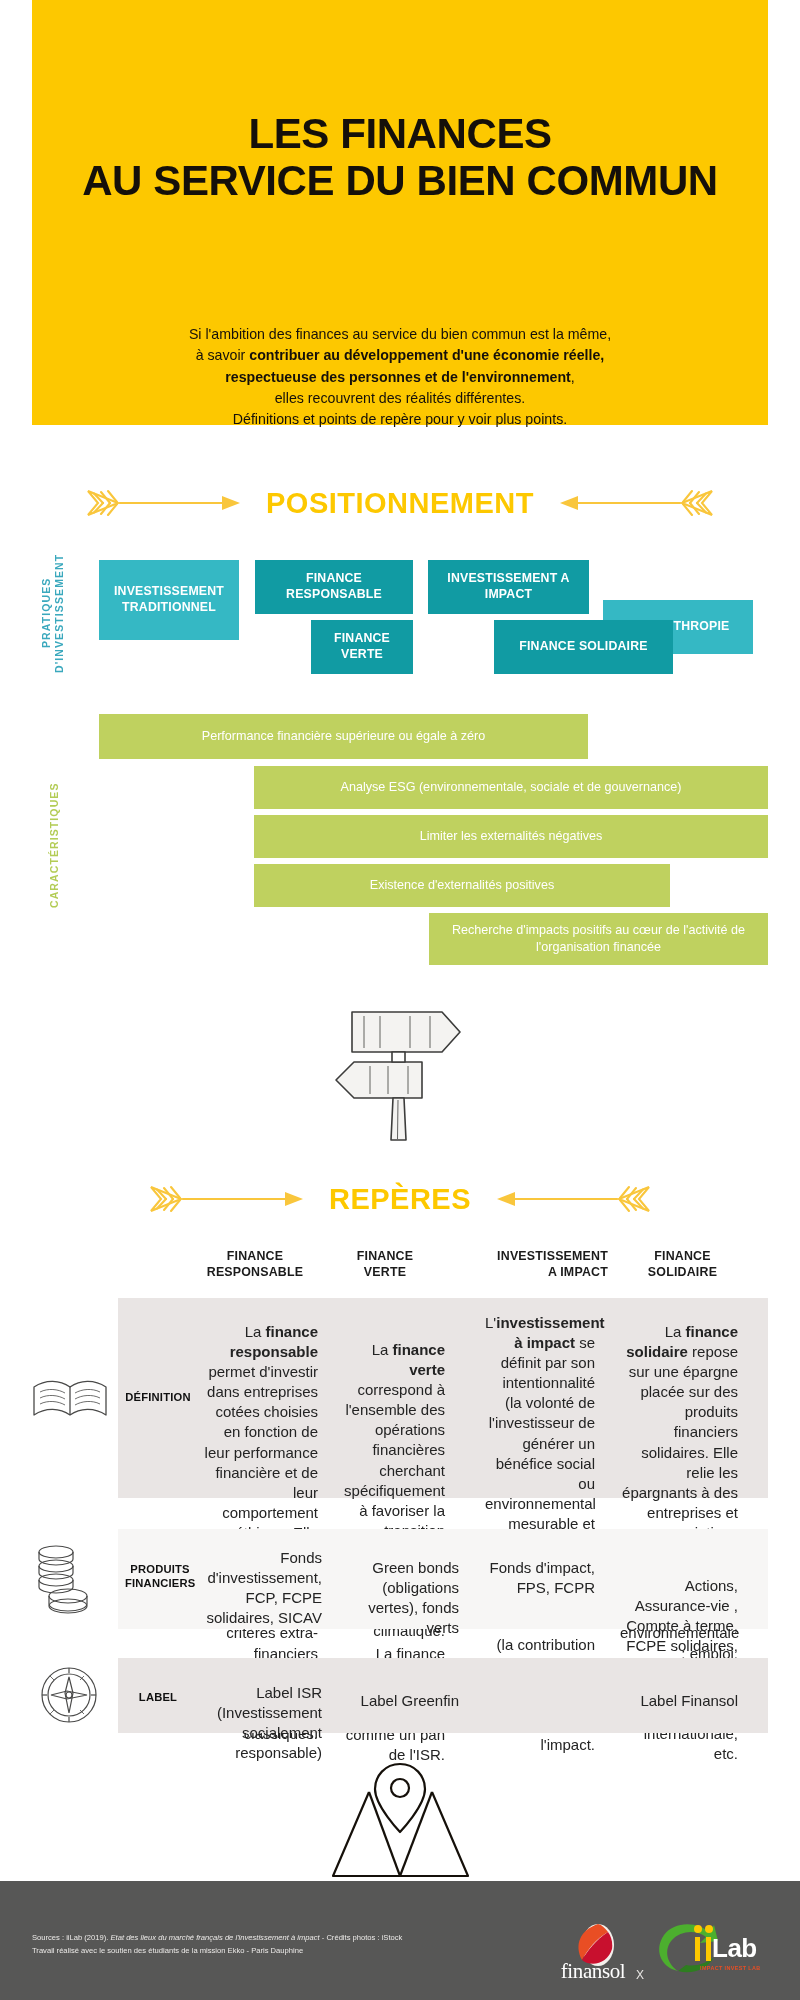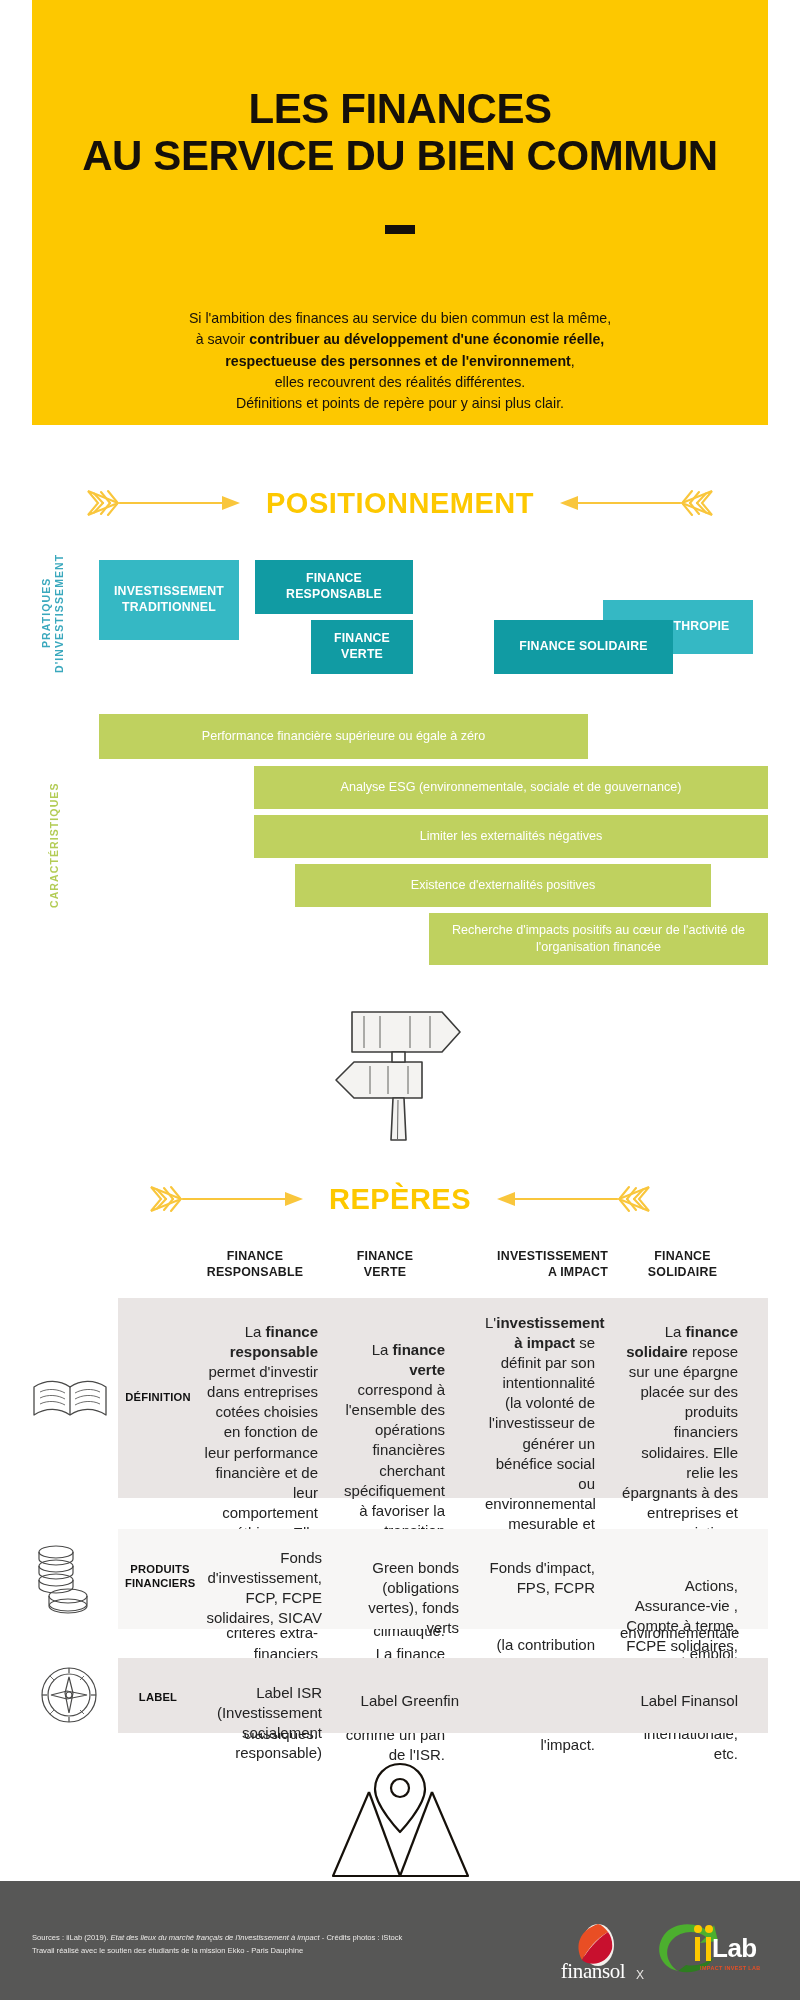--- a/index.html
+++ b/index.html
@@ -16,21 +16,21 @@
     background: #ffffff;
   }
 
   
   .hero {
     position: absolute;
     left: 32px; top: 0; width: 736px; height: 425px;
     background: #fdc800;
     display: flex; flex-direction: column;
     align-items: center; justify-content: flex-start;
-    padding-top: 85px;
+    padding-top: 110px;
   }
   .hero-title {
     font-size: 42px;
     font-weight: bold;
     color: #15100a;
     text-align: center;
     line-height: 1.12;
     letter-spacing: -0.4px;
   }
   .hero-rule {
@@ -190,21 +190,21 @@
     <div class="hero-rule"></div>
     <div class="hero-para">
       <div>Si l'ambition des finances au service du bien commun est la même,</div>
       <div>
         <span>à savoir </span><b>contribuer au développement d'une économie réelle,</b>
       </div>
       <div>
         <b>respectueuse des personnes et de l'environnement</b><span>,</span>
       </div>
       <div>elles recouvrent des réalités différentes.</div>
-      <div>Définitions et points de repère pour y ainsi plus clair.</div>
+      <div>Définitions et points de repère pour y voir plus points.</div>
     </div>
   </div>
 
   <div class="banner" style="top:486px;">
     <svg class="arrow" width="160" height="34" viewBox="0 0 160 34">
       <g stroke="#f9c63c" stroke-width="2.1" fill="none" stroke-linecap="round">
         <line x1="36" y1="17" x2="138" y2="17"></line>
         <path d="M4 5 L34 17 L4 29 L14 17 Z" fill="none"></path>
         <line x1="10" y1="7.5" x2="19" y2="17"></line>
         <line x1="17" y1="6" x2="26" y2="17"></line>
@@ -231,30 +231,31 @@
     </svg>
   </div>
 
   <div class="vlabel teal" style="left:40px; top:548px; height:130px;">
     <span>PRATIQUES</span><br>
     <span>D'INVESTISSEMENT</span>
   </div>
 
   <div class="tbox light" style="left:99px;  top:560px; width:140px; height:80px;">INVESTISSEMENT TRADITIONNEL</div>
   <div class="tbox dark" style="left:255px; top:560px; width:158px; height:54px;">FINANCE RESPONSABLE</div>
+  <div class="tbox dark" style="left:428px; top:560px; width:161px; height:54px;">INVESTISSEMENT A IMPACT</div>
   <div class="tbox light" style="left:603px; top:560px; width:150px; height:54px;margin-top:40px;">PHILANTHROPIE</div>
   <div class="tbox dark" style="left:311px; top:620px; width:102px; height:54px;">FINANCE VERTE</div>
   <div class="tbox dark" style="left:494px; top:620px; width:179px; height:54px;">FINANCE SOLIDAIRE</div>
 
   <div class="vlabel green" style="left:48px; top:770px; height:150px;">CARACTÉRISTIQUES</div>
 
   <div class="gbar" style="left:99px;  top:714px; width:489px; height:45px;">Performance financière supérieure ou égale à zéro</div>
   <div class="gbar" style="left:254px; top:766px; width:514px; height:43px;">Analyse ESG (environnementale, sociale et de gouvernance)</div>
   <div class="gbar" style="left:254px; top:815px; width:514px; height:43px;">Limiter les externalités négatives</div>
-  <div class="gbar" style="left:254px; top:864px; width:416px; height:43px;margin-left:41px;">Existence d'externalités positives</div>
+  <div class="gbar" style="left:254px; top:864px; width:416px; height:43px;">Existence d'externalités positives</div>
   <div class="gbar" style="left:429px; top:913px; width:339px; height:52px;">Recherche d'impacts positifs au cœur de l'activité de l'organisation financée</div>
 
   <svg class="illus" style="left:318px; top:1000px;" width="165" height="145" viewBox="0 0 165 145">
     <g fill="none" stroke="#3c3c3b" stroke-width="1.6" stroke-linejoin="round">
       <path d="M34 12 L124 12 L142 32 L124 52 L34 52 Z" fill="#f4f3f1"></path>
       <line x1="46" y1="16" x2="46" y2="48" stroke-width="0.8"></line>
       <line x1="62" y1="16" x2="62" y2="48" stroke-width="0.8"></line>
       <line x1="92" y1="16" x2="92" y2="48" stroke-width="0.8"></line>
       <line x1="112" y1="16" x2="112" y2="48" stroke-width="0.8"></line>
       <path d="M104 62 L36 62 L18 80 L36 98 L104 98 Z" fill="#f4f3f1"></path>

